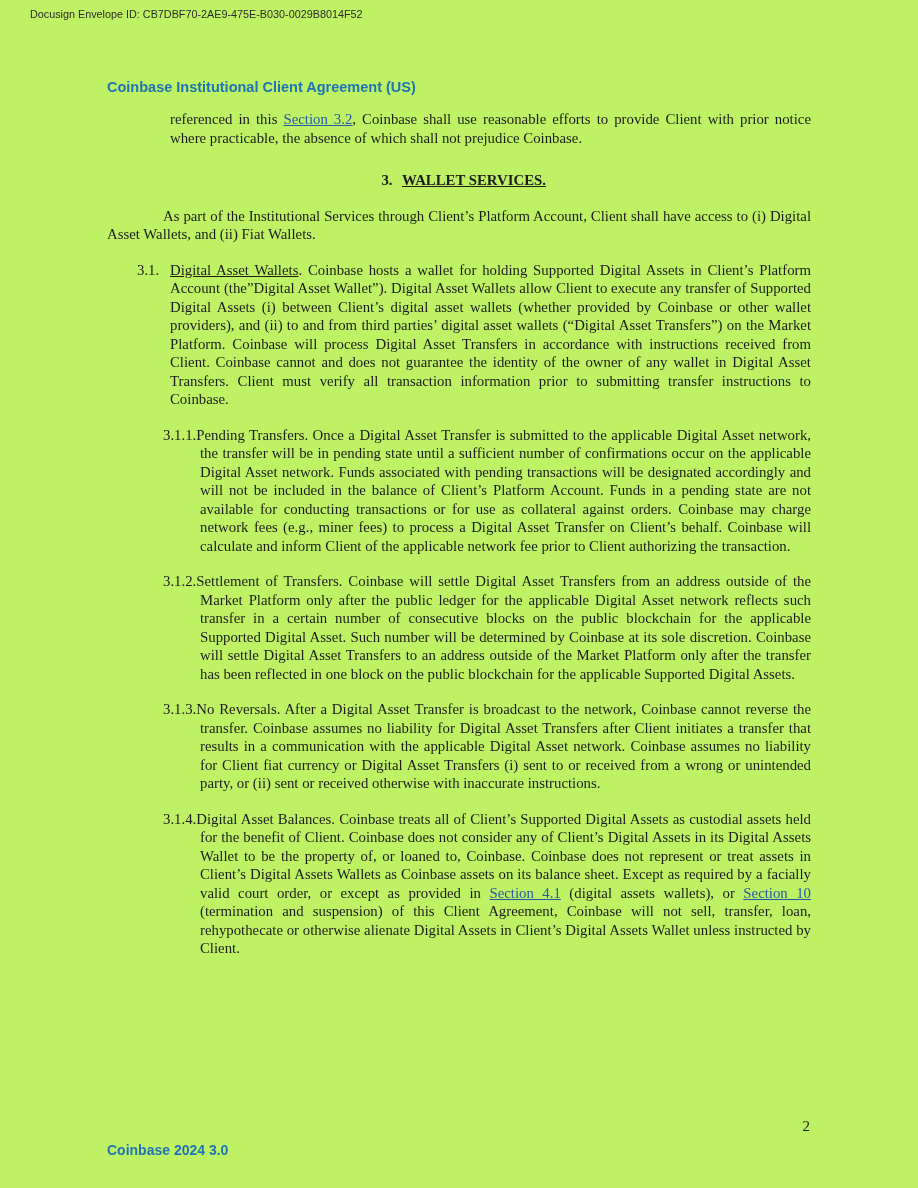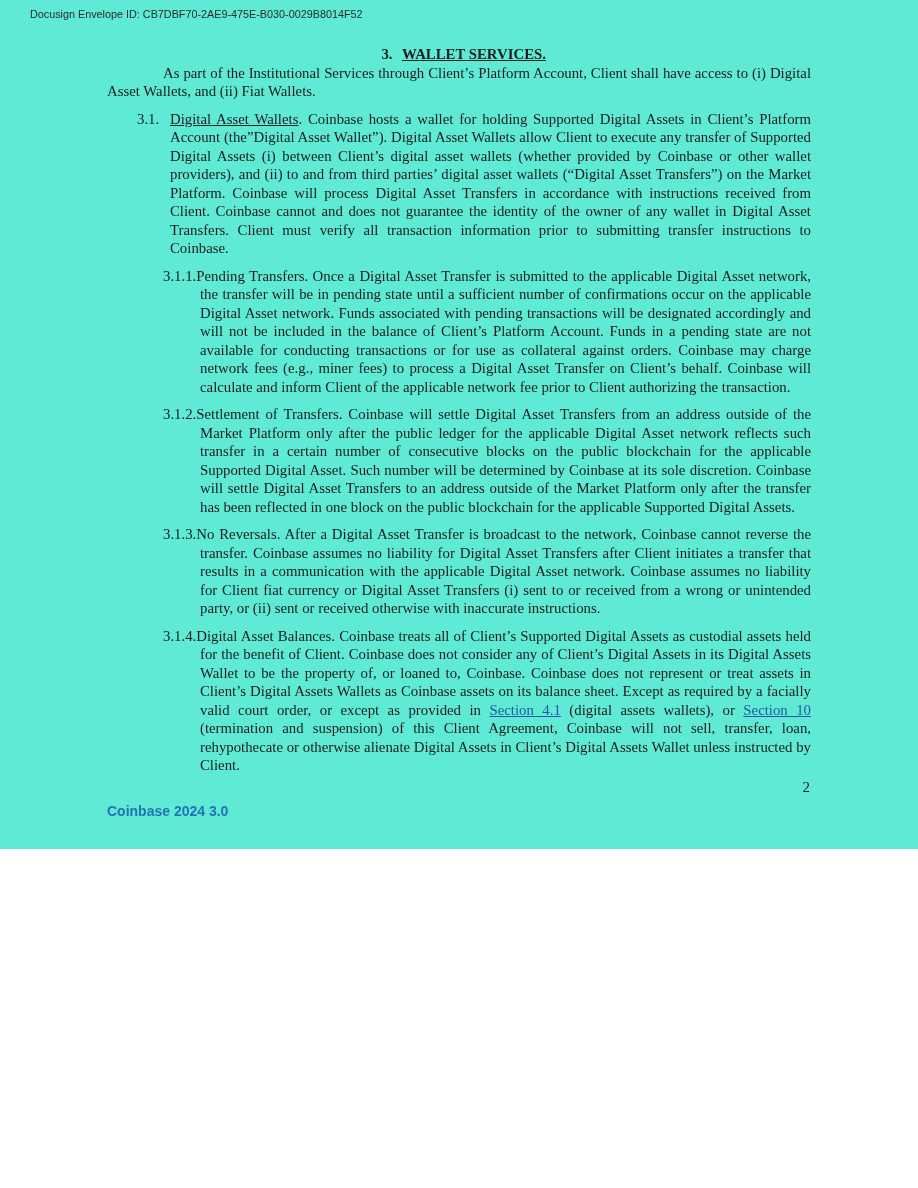--- a/index.html
+++ b/index.html
@@ -1,19 +1,19 @@
 <!DOCTYPE html>
 <html><head>
 <meta charset="utf-8">
 <style>
   html,body{margin:0;padding:0;background:#ffffff;}
   .page{
     position:relative;
-    width:918px;height:849px;
-    background:#5eead4;
+    width:918px;height:1188px;
+    background:#bef264;
     padding:8px 107px 0 107px;
     box-sizing:border-box;
     font-family:"Liberation Serif",serif;
     font-size:14.8px;line-height:18.5px;color:#1c1c1c;
     overflow:hidden;
   }
   .envelope{
     margin-left:-77px;
     font-family:"Liberation Sans",sans-serif;
     font-size:10.8px;color:#2b2b2b;line-height:13px;
@@ -22,43 +22,45 @@
     margin-top:57px;
     font-family:"Liberation Sans",sans-serif;
     font-weight:bold;font-size:14.5px;line-height:18px;
     color:#2173b4;
   }
   .para{margin:0;text-align:justify;}
   .intro{margin:14px 0 0 63px;}
   .heading3{margin:24px 0 0 0;font-weight:bold;text-align:center;}
   .hnum{display:inline-block;width:30px;}
   .htitle{text-decoration:underline;}
-  .lead{margin-top:0;text-indent:56px;}
-  .hang{margin-top:9px;}
+  .lead{margin-top:17px;text-indent:56px;}
+  .hang{margin-top:17px;}
   .hang.l1{margin-left:63px;text-indent:-33px;}
   .numbox{display:inline-block;width:33px;text-indent:0;}
   .hang.l2{margin-left:93px;text-indent:-37px;}
   .utitle{text-decoration:underline;}
   .ititle{}
   .doc-link{color:#2458a6;text-decoration:underline;cursor:pointer;}
   .page-number{position:absolute;right:108px;bottom:53px;font-size:15px;}
   .footer-brand{
     position:absolute;left:107px;bottom:29px;
     font-family:"Liberation Sans",sans-serif;
     font-weight:bold;font-size:14px;color:#2173b4;text-align:right;
   }
 </style>
 </head>
 <body>
 
 <div class="page">
 
   <div class="envelope">Docusign Envelope ID: CB7DBF70-2AE9-475E-B030-0029B8014F52</div>
 
+  <div class="doc-title">Coinbase Institutional Client Agreement (US)</div>
 
+  <p class="para intro"><span>referenced in this </span><a class="doc-link" href="#">Section 3.2</a><span>, Coinbase shall use reasonable efforts to provide Client with prior notice where practicable, the absence of which shall not prejudice Coinbase.</span></p>
 
   <p class="heading3"><span class="hnum">3.</span><span class="htitle">WALLET SERVICES.</span></p>
 
   <p class="para lead">As part of the Institutional Services through Client’s Platform Account, Client shall have access to (i) Digital Asset Wallets, and (ii) Fiat Wallets.</p>
 
   <p class="para hang l1"><span class="numbox">3.1.</span><span class="utitle">Digital Asset Wallets</span><span>. Coinbase hosts a wallet for holding Supported Digital Assets in Client’s Platform Account (the”Digital Asset Wallet”). Digital Asset Wallets allow Client to execute any transfer of Supported Digital Assets (i) between Client’s digital asset wallets (whether provided by Coinbase or other wallet providers), and (ii) to and from third parties’ digital asset wallets (“Digital Asset Transfers”) on the Market Platform. Coinbase will process Digital Asset Transfers in accordance with instructions received from Client. Coinbase cannot and does not guarantee the identity of the owner of any wallet in Digital Asset Transfers. Client must verify all transaction information prior to submitting transfer instructions to Coinbase.</span></p>
 
   <p class="para hang l2"><span class="num">3.1.1.</span><span class="ititle">Pending Transfers</span><span>. Once a Digital Asset Transfer is submitted to the applicable Digital Asset network, the transfer will be in pending state until a sufficient number of confirmations occur on the applicable Digital Asset network. Funds associated with pending transactions will be designated accordingly and will not be included in the balance of Client’s Platform Account. Funds in a pending state are not available for conducting transactions or for use as collateral against orders. Coinbase may charge network fees (e.g., miner fees) to process a Digital Asset Transfer on Client’s behalf. Coinbase will calculate and inform Client of the applicable network fee prior to Client authorizing the transaction.</span></p>
 
   <p class="para hang l2"><span class="num">3.1.2.</span><span class="ititle">Settlement of Transfers</span><span>. Coinbase will settle Digital Asset Transfers from an address outside of the Market Platform only after the public ledger for the applicable Digital Asset network reflects such transfer in a certain number of consecutive blocks on the public blockchain for the applicable Supported Digital Asset. Such number will be determined by Coinbase at its sole discretion. Coinbase will settle Digital Asset Transfers to an address outside of the Market Platform only after the transfer has been reflected in one block on the public blockchain for the applicable Supported Digital Assets.</span></p>

